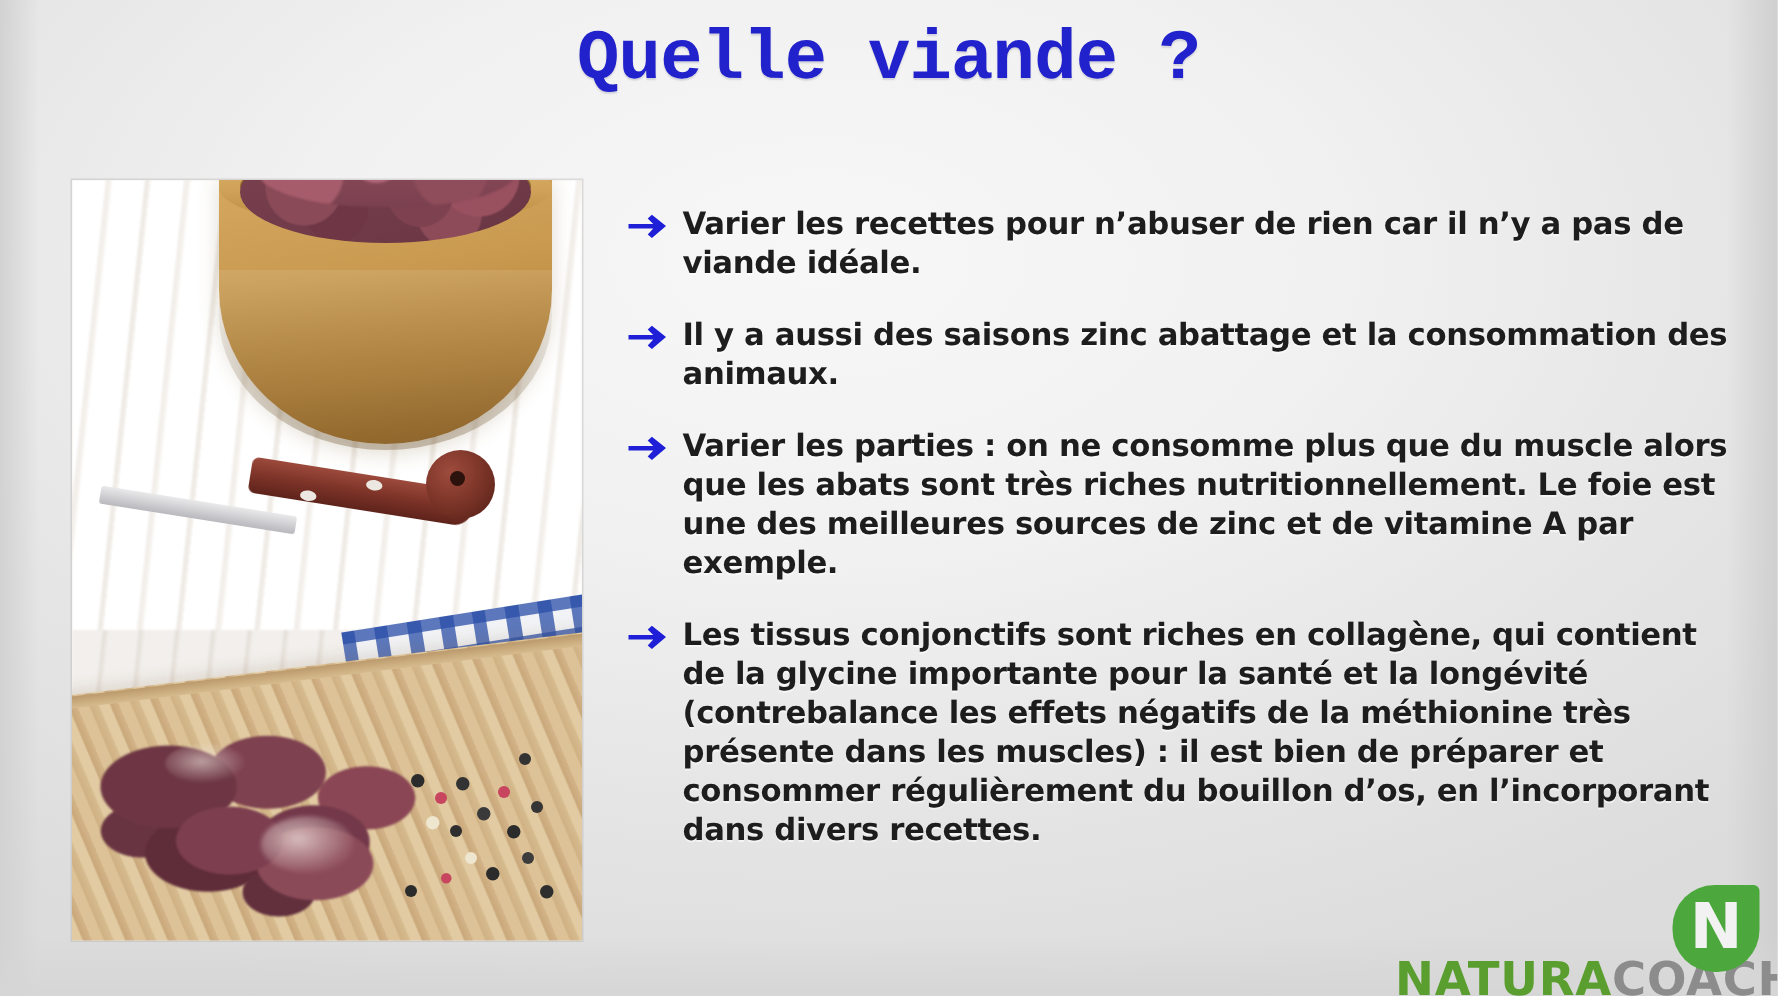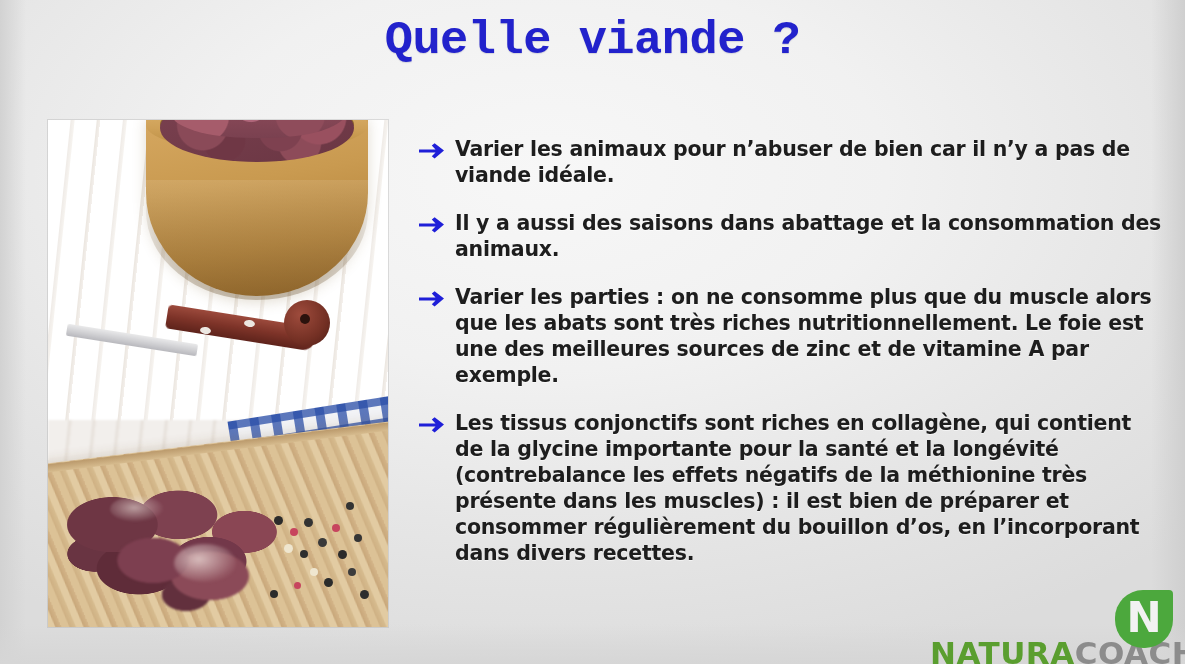--- a/index.html
+++ b/index.html
@@ -370,30 +370,30 @@
   </div>
 
   <div id="bullets">
 
     <div class="bullet">
       <span class="arrow-icon">
         <svg width="28" height="20" viewBox="0 0 28 20" aria-hidden="true">
           <path d="M1 11.4 L17.5 11.4 L13.8 15.3 L16.6 17.6 L26 9.6 L16.6 2.2 L13.8 4.6 L17.5 8.4 L1 8.4 Z" fill="#1f1fd8"></path>
         </svg>
       </span>
-      <span class="bullet-text">Varier les animaux pour n’abuser de bien car il n’y a pas de viande idéale.</span>
+      <span class="bullet-text">Varier les recettes pour n’abuser de rien car il n’y a pas de viande idéale.</span>
     </div>
 
     <div class="bullet">
       <span class="arrow-icon">
         <svg width="28" height="20" viewBox="0 0 28 20" aria-hidden="true">
           <path d="M1 11.4 L17.5 11.4 L13.8 15.3 L16.6 17.6 L26 9.6 L16.6 2.2 L13.8 4.6 L17.5 8.4 L1 8.4 Z" fill="#1f1fd8"></path>
         </svg>
       </span>
-      <span class="bullet-text">Il y a aussi des saisons dans abattage et la consommation des animaux.</span>
+      <span class="bullet-text">Il y a aussi des saisons zinc abattage et la consommation des animaux.</span>
     </div>
 
     <div class="bullet">
       <span class="arrow-icon">
         <svg width="28" height="20" viewBox="0 0 28 20" aria-hidden="true">
           <path d="M1 11.4 L17.5 11.4 L13.8 15.3 L16.6 17.6 L26 9.6 L16.6 2.2 L13.8 4.6 L17.5 8.4 L1 8.4 Z" fill="#1f1fd8"></path>
         </svg>
       </span>
       <span class="bullet-text">Varier les parties : on ne consomme plus que du muscle alors que les abats sont très riches nutritionnellement. Le foie est une des meilleures sources de zinc et de vitamine A par exemple.</span>
     </div>

